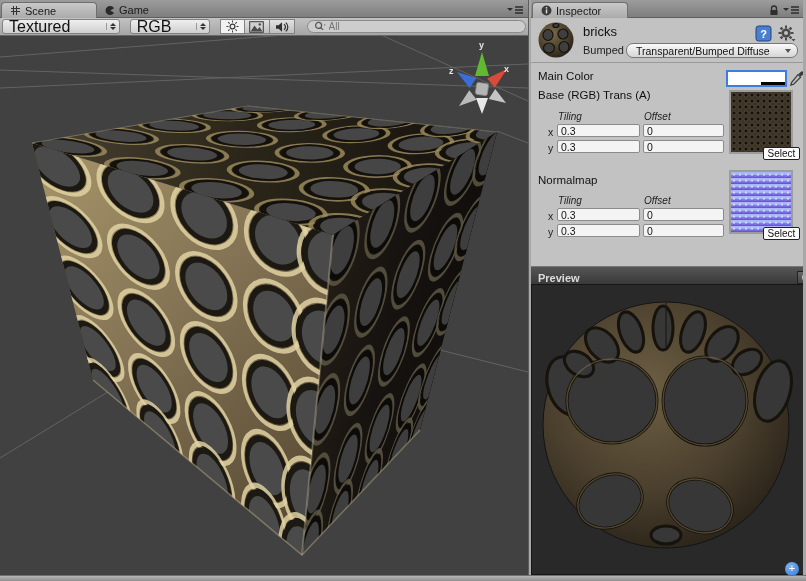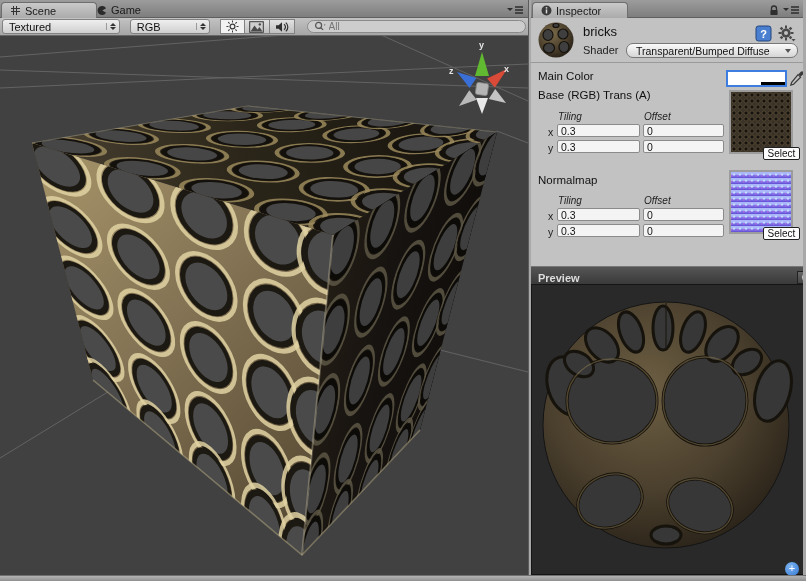--- a/index.html
+++ b/index.html
@@ -14,21 +14,21 @@
   .tab.active { background: linear-gradient(#c9c9c9,#ababab); border: 1px solid #6e6e6e; border-bottom: none;
                 border-radius: 4px 4px 0 0; }
   .panelmenu { display:flex; align-items:center; gap:1px; }
 
   
   #scene-panel { left:0; top:0; width:528px; height:471px; background:#f9a8d4; }
   #scene-toolbar { left:0; top:18px; width:528px; height:18px;
     background: linear-gradient(#c2c2c2,#a6a6a6); border-bottom:1px solid #686868;
     display:flex; align-items:center; padding:0 2px; gap:4px; }
   .dropdown { height:15px; background: linear-gradient(#efefef,#cfcfcf); border:1px solid #828282;
-    border-radius:3px; display:flex; align-items:center; font-size:11px; color:#111; padding:0 3px 0 6px; }
+    border-radius:3px; display:flex; align-items:center; font-size:16px; color:#111; padding:0 3px 0 6px; }
   .dropdown .dd-spacer { flex:1; }
   .dd-arrows { display:flex; flex-direction:column; align-items:center; margin-left:4px; border-left:1px solid #9a9a9a; padding-left:3px; }
   .dd-arrows i { display:block; width:0; height:0; border-left:3px solid transparent; border-right:3px solid transparent; }
   .dd-arrows i.up { border-bottom:3px solid #333; margin-bottom:1px; }
   .dd-arrows i.dn { border-top:3px solid #333; }
   .tbtn { height:15px; width:25px; background:linear-gradient(#e2e2e2,#bfbfbf); border:1px solid #828282;
     display:flex; align-items:center; justify-content:center; }
   .tbtn.on { background:#f2f2f2; }
   .tbtn + .tbtn { border-left:none; }
   #scene-search { height:13px; width:220px; margin-left:8px; background:#cdcdcd; border:1px solid #8a8a8a;
@@ -85,21 +85,21 @@
 <div id="scene-panel" class="abs">
   <div class="tabbar">
     <div class="tab active" style="left:1px; width:96px;">
       <svg width="11" height="11" viewBox="0 0 11 11">
         <g stroke="#333" stroke-width="1" fill="none">
           <path d="M1 3.5h9 M1 6.5h9 M3.5 1v9 M6.5 1v9"></path>
         </g>
       </svg>
       <span>Scene</span>
     </div>
-    <div class="tab" style="left:88px;">
+    <div class="tab" style="left:96px;">
       <svg width="11" height="11" viewBox="0 0 12 12">
         <path d="M11 3.5 A5 5 0 1 0 11 8.5 L6.8 6 Z" fill="#2a2a2a"></path>
       </svg>
       <span>Game</span>
     </div>
     <div class="tab panelmenu" style="left:498px;">
       <svg width="18" height="10" viewBox="0 0 18 10">
         <path d="M1 3 l3 3 l3 -3 z" fill="#2e2e2e"></path>
         <g stroke="#2e2e2e" stroke-width="1.4">
             <path d="M9 2h8 M9 5h8 M9 8h8"></path>
@@ -489,21 +489,21 @@
       <circle cx="19" cy="19" r="17.5" fill="url(#gBall)"></circle>
       <g fill="#3f3f3f" stroke="#15110c" stroke-width="1.2">
         <ellipse cx="11" cy="14" rx="5" ry="5.5"></ellipse>
         <ellipse cx="26" cy="13" rx="5" ry="5"></ellipse>
         <ellipse cx="12" cy="27" rx="5.5" ry="5"></ellipse>
         <ellipse cx="27" cy="26" rx="5" ry="5.5"></ellipse>
         <ellipse cx="19" cy="4.5" rx="3" ry="2"></ellipse>
       </g>
     </svg>
     <div id="mat-name">bricks</div>
-    <div id="shader-label">Shader</div>
+    <div id="shader-label">Bumped</div>
     <div id="shader-dd">
       <span>Transparent/Bumped Diffuse</span>
       <span class="caret"></span>
     </div>
     <svg width="17" height="17" viewBox="0 0 17 17" style="position:absolute;left:224px;top:7px;">
       <rect x="1" y="1" width="15" height="15" rx="2.5" fill="#4a7fd0" stroke="#23457e"></rect>
       <text x="8.5" y="12.5" text-anchor="middle" font-size="11" font-weight="bold" fill="#fff">?</text>
     </svg>
     <svg width="18" height="17" viewBox="0 0 18 17" style="position:absolute;left:247px;top:7px;">
       <g fill="#4a4a4a">

